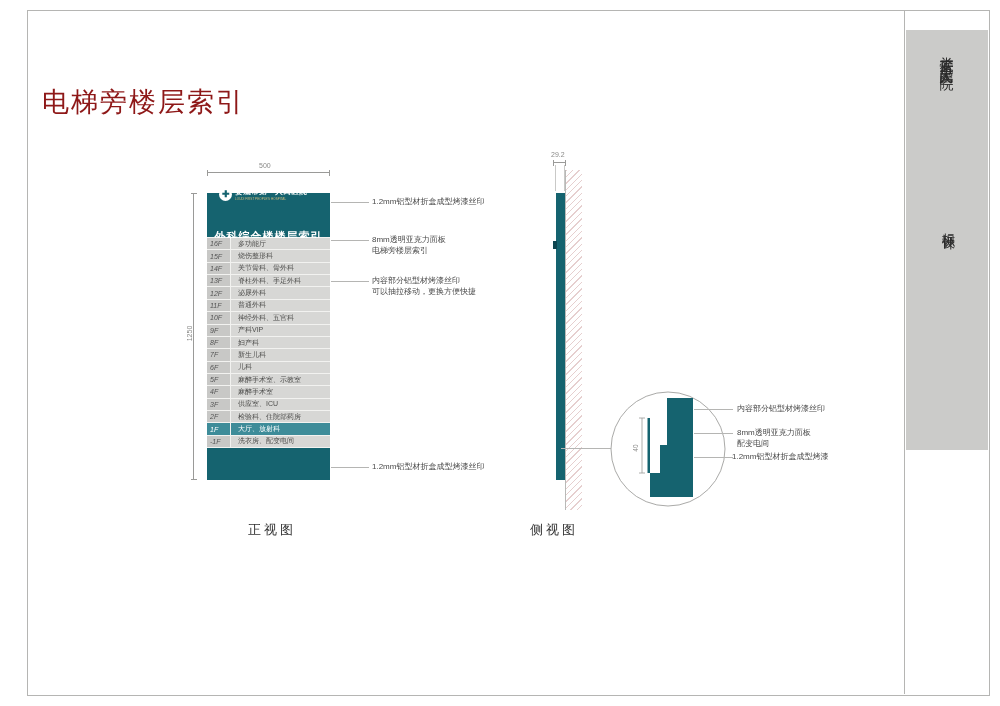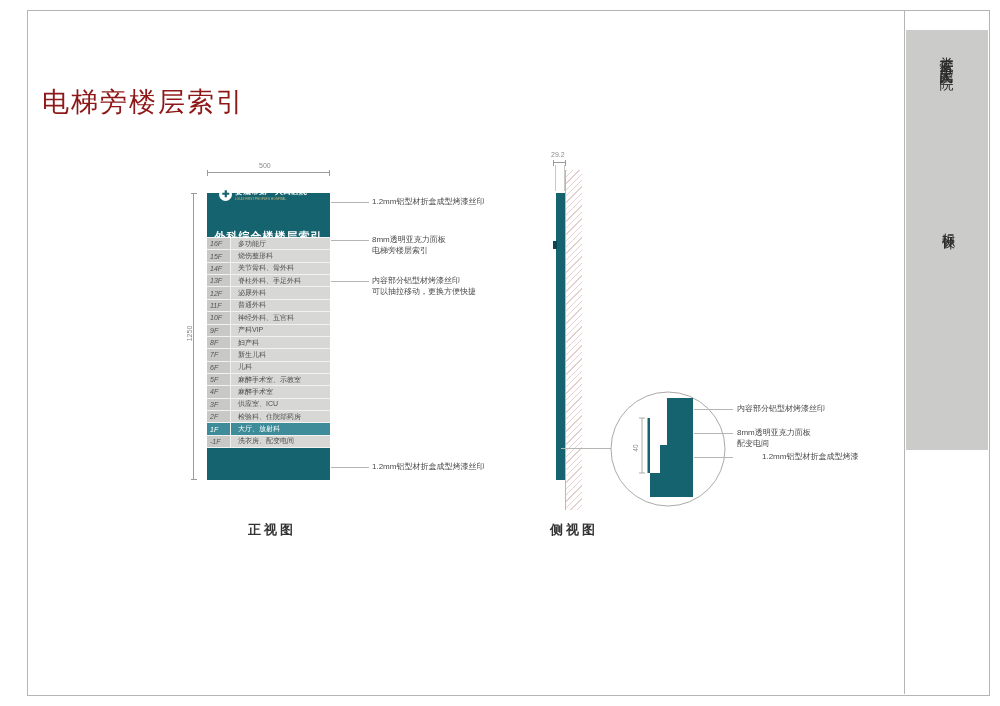--- a/index.html
+++ b/index.html
@@ -45,21 +45,21 @@
   .fnum{width:20px;background:#c8c8c6;color:#555;font-size:7px;font-style:italic;display:flex;align-items:center;padding-left:3px;flex:none;}
   .fdept{flex:1;background:#d7d7d5;color:#4e4e4c;font-size:7px;display:flex;align-items:center;padding-left:7px;white-space:nowrap;overflow:hidden;}
   .floor-row.hl .fnum,.floor-row.hl .fdept{background:var(--hl);color:#fff;}
   .sign-footer{height:32px;background:var(--teal);flex:none;}
 
   
   .leader{border-top:1px solid #b5b5b3;height:0;}
   .ann{color:#4a4a4a;font-size:8px;line-height:11px;white-space:nowrap;}
 
   
-  .view-label{font-size:13px;color:#333;letter-spacing:3px;font-weight:bold;}
+  .view-label{font-size:13px;color:#333;letter-spacing:3px;}
 
   
   .hatch{left:565px;top:170px;width:16px;height:340px;border-left:1px solid #b9b9b7;
     background:repeating-linear-gradient(135deg,#e6cfcf 0,#e6cfcf 1px,transparent 1px,transparent 4.5px);}
   .side-bar{left:556px;top:193px;width:9px;height:287px;background:var(--teal);}
   .side-notch{left:553px;top:241px;width:4px;height:8px;background:#0d4550;}
   .ext-line{border-left:1px solid #c9c9c7;width:0;}
 </style>
 </head>
 <body style="--teal: #15636f; --hl: #3e8c99; --red: #8e1818;">
@@ -231,17 +231,17 @@
   <div>内容部分铝型材烤漆丝印</div>
 </div>
 
 <div class="abs leader" style="left:694px;top:433px;width:39px;"></div>
 <div class="abs ann" style="left:737px;top:427px;">
   <div>8mm透明亚克力面板</div>
   <div>配变电间</div>
 </div>
 
 <div class="abs leader" style="left:694px;top:457px;width:39px;"></div>
-<div class="abs ann" style="left:762px;top:451px;">
+<div class="abs ann" style="left:732px;top:451px;">
   <div>1.2mm铝型材折盒成型烤漆</div>
 </div>
 
-<div class="abs view-label" style="left:550px;top:521px;">侧视图</div>
+<div class="abs view-label" style="left:530px;top:521px;">侧视图</div>
 
 </body></html>

